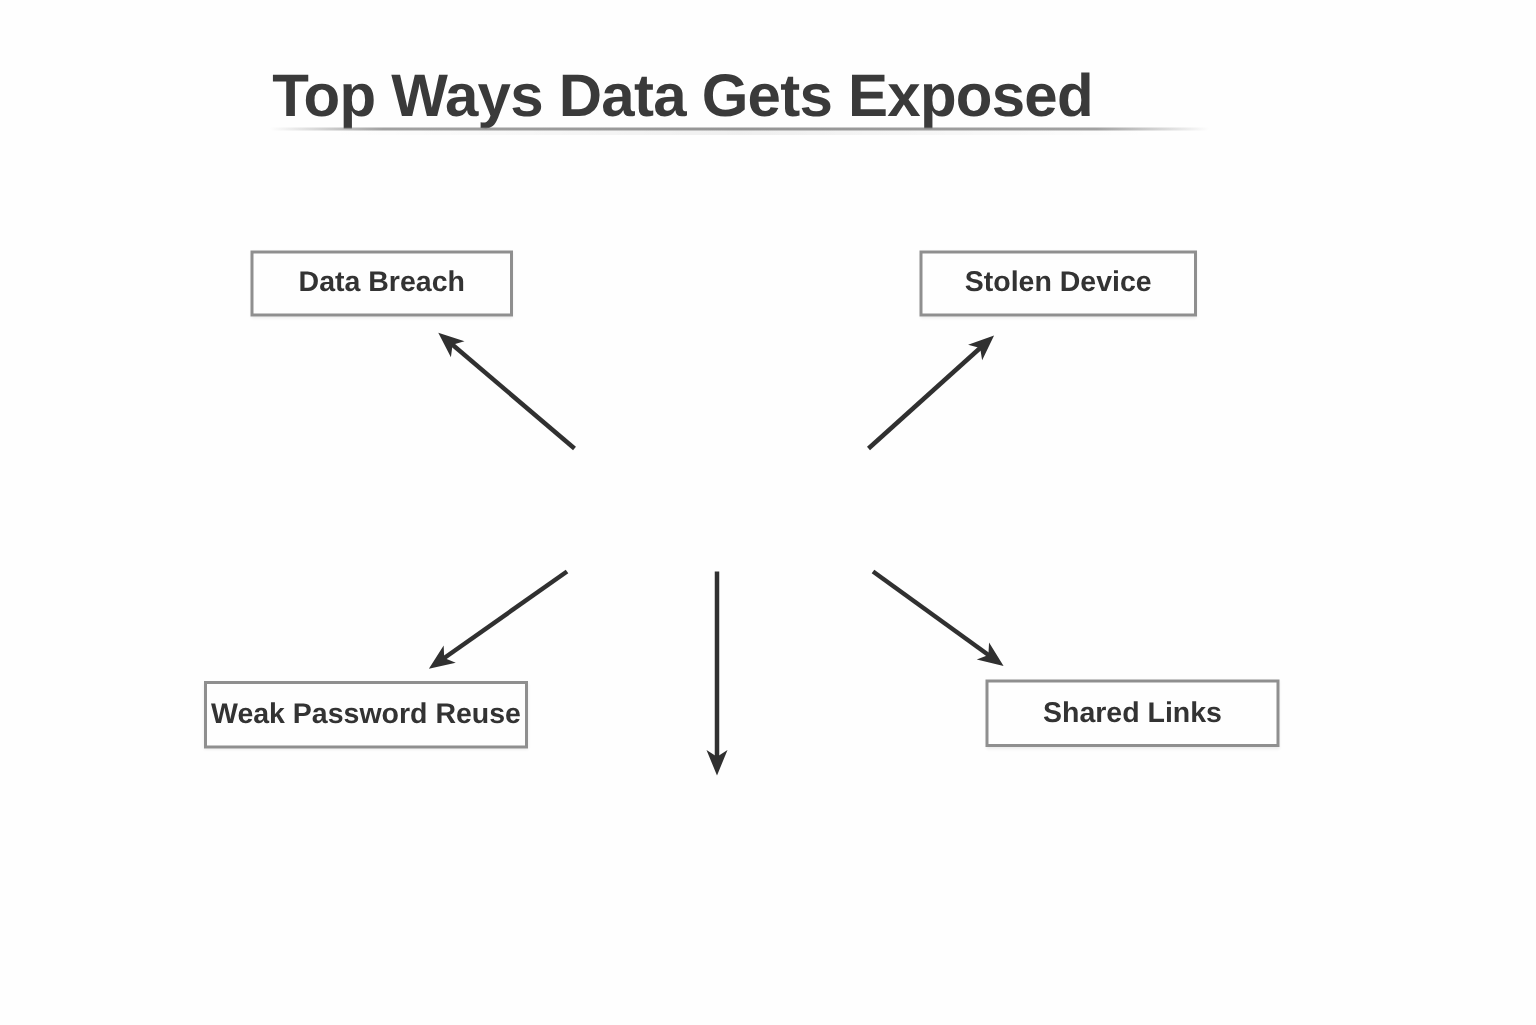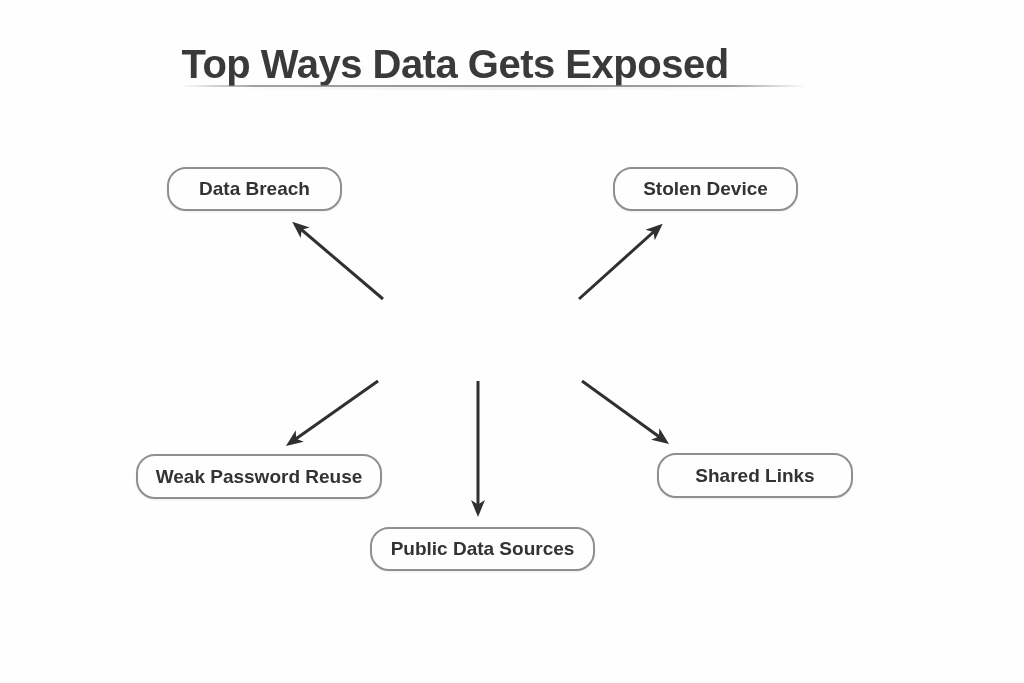--- a/index.html
+++ b/index.html
@@ -58,31 +58,31 @@
     top: 0;
     pointer-events: none;
   }
   .node {
     position: absolute;
     display: flex;
     align-items: center;
     justify-content: center;
     background: #fefefe;
     border: 2px solid #8f8f8f;
-    border-radius: 19px;
+    border-radius: 0;
     box-sizing: border-box;
     color: #333333;
     font-size: 19px;
     font-weight: 600;
     box-shadow: 0 1px 2px rgba(0,0,0,0.08);
     white-space: nowrap;
   }
   .node-data-breach        { left: 167px; top: 167px; width: 175px; height: 44px; }
   .node-stolen-device      { left: 613px; top: 167px; width: 185px; height: 44px; }
-  .node-weak-password      { left: 136px; top: 454px; width: 246px; height: 45px; }
+  .node-weak-password      { left: 136px; top: 454px; width: 216px; height: 45px; }
   .node-public-data        { left: 370px; top: 527px; width: 225px; height: 44px; }
   .node-shared-links       { left: 624px; top: 453px; width: 196px; height: 45px; margin-left: 33px; }
   .node-center {
     left: 345px;
     top: 305px;
     width: 270px;
     height: 68px;
     background: #e35a5a;
     border: none;
     border-radius: 11px;
@@ -114,17 +114,16 @@
     <line x1="582" y1="381" x2="665" y2="441" stroke="#303030" stroke-width="3" marker-end="url(#ah)"></line>
   </svg>
 
   <div class="node node-data-breach">Data Breach</div>
 
   <div class="node node-stolen-device">Stolen Device</div>
 
 
   <div class="node node-weak-password">Weak Password Reuse</div>
 
-  <div class="node node-public-data">Public Data Sources</div>
 
   <div class="node node-shared-links">Shared Links</div>
 
 </div>
 
 </body></html>

